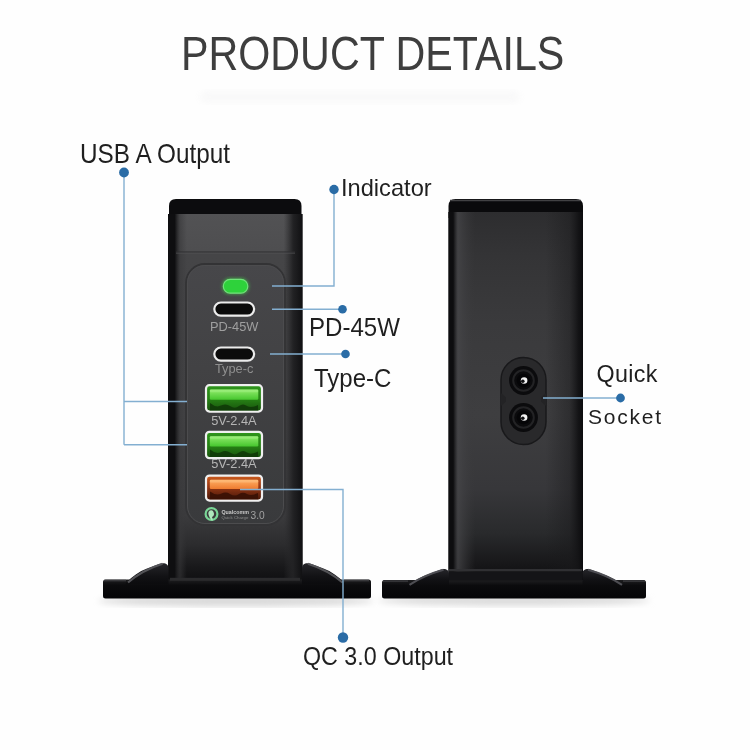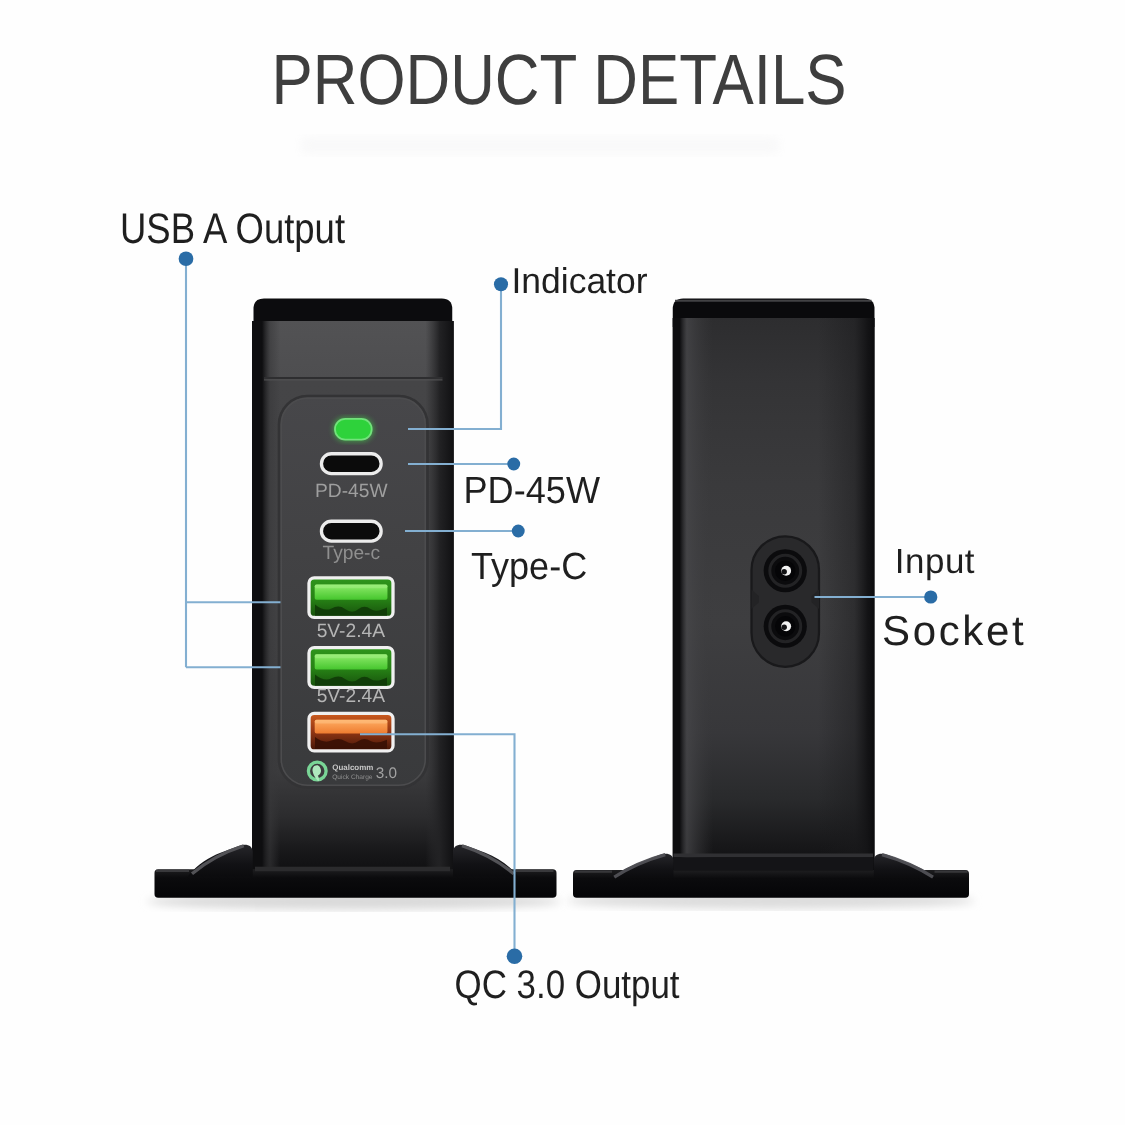--- a/index.html
+++ b/index.html
@@ -213,17 +213,17 @@
     <circle cx="620.5" cy="398" r="4.4"></circle>
     <circle cx="343" cy="637.5" r="5.2"></circle>
   </g>
 </svg>
 
 <div class="lbl" id="t-title" style="left:181px;top:26px;font-size:47.5px;color:#3e3e3e;transform:scaleX(0.868);transform-origin:left top;">PRODUCT DETAILS</div>
 <div class="lbl" id="t-usba" style="left:80px;top:137px;font-size:28.5px;transform:scaleX(0.853);transform-origin:left top;">USB A Output</div>
 <div class="lbl" id="t-ind" style="left:341px;top:174px;font-size:24px;transform:scaleX(0.985);transform-origin:left top;">Indicator</div>
 <div class="lbl" id="t-pd" style="left:308.5px;top:313px;font-size:25.3px;transform:scaleX(0.952);transform-origin:left top;">PD-45W</div>
 <div class="lbl" id="t-tc" style="left:314px;top:364px;font-size:25.3px;transform:scaleX(0.95);transform-origin:left top;">Type-C</div>
-<div class="lbl" id="t-in" style="left:596.5px;top:361px;font-size:23.3px;letter-spacing:0.35px;">Input</div>
-<div class="lbl" id="t-so" style="left:588px;top:404.5px;font-size:28px;letter-spacing:1.76px;">Socket</div>
+<div class="lbl" id="t-in" style="left:596.5px;top:361px;font-size:23.3px;letter-spacing:0.35px;">Quick</div>
+<div class="lbl" id="t-so" style="left:588px;top:404.5px;font-size:21px;letter-spacing:1.76px;">Socket</div>
 <div class="lbl" id="t-qc" style="left:303px;top:641px;font-size:26.6px;transform:scaleX(0.875);transform-origin:left top;">QC 3.0 Output</div>
 
 </div>
 
 </body></html>

